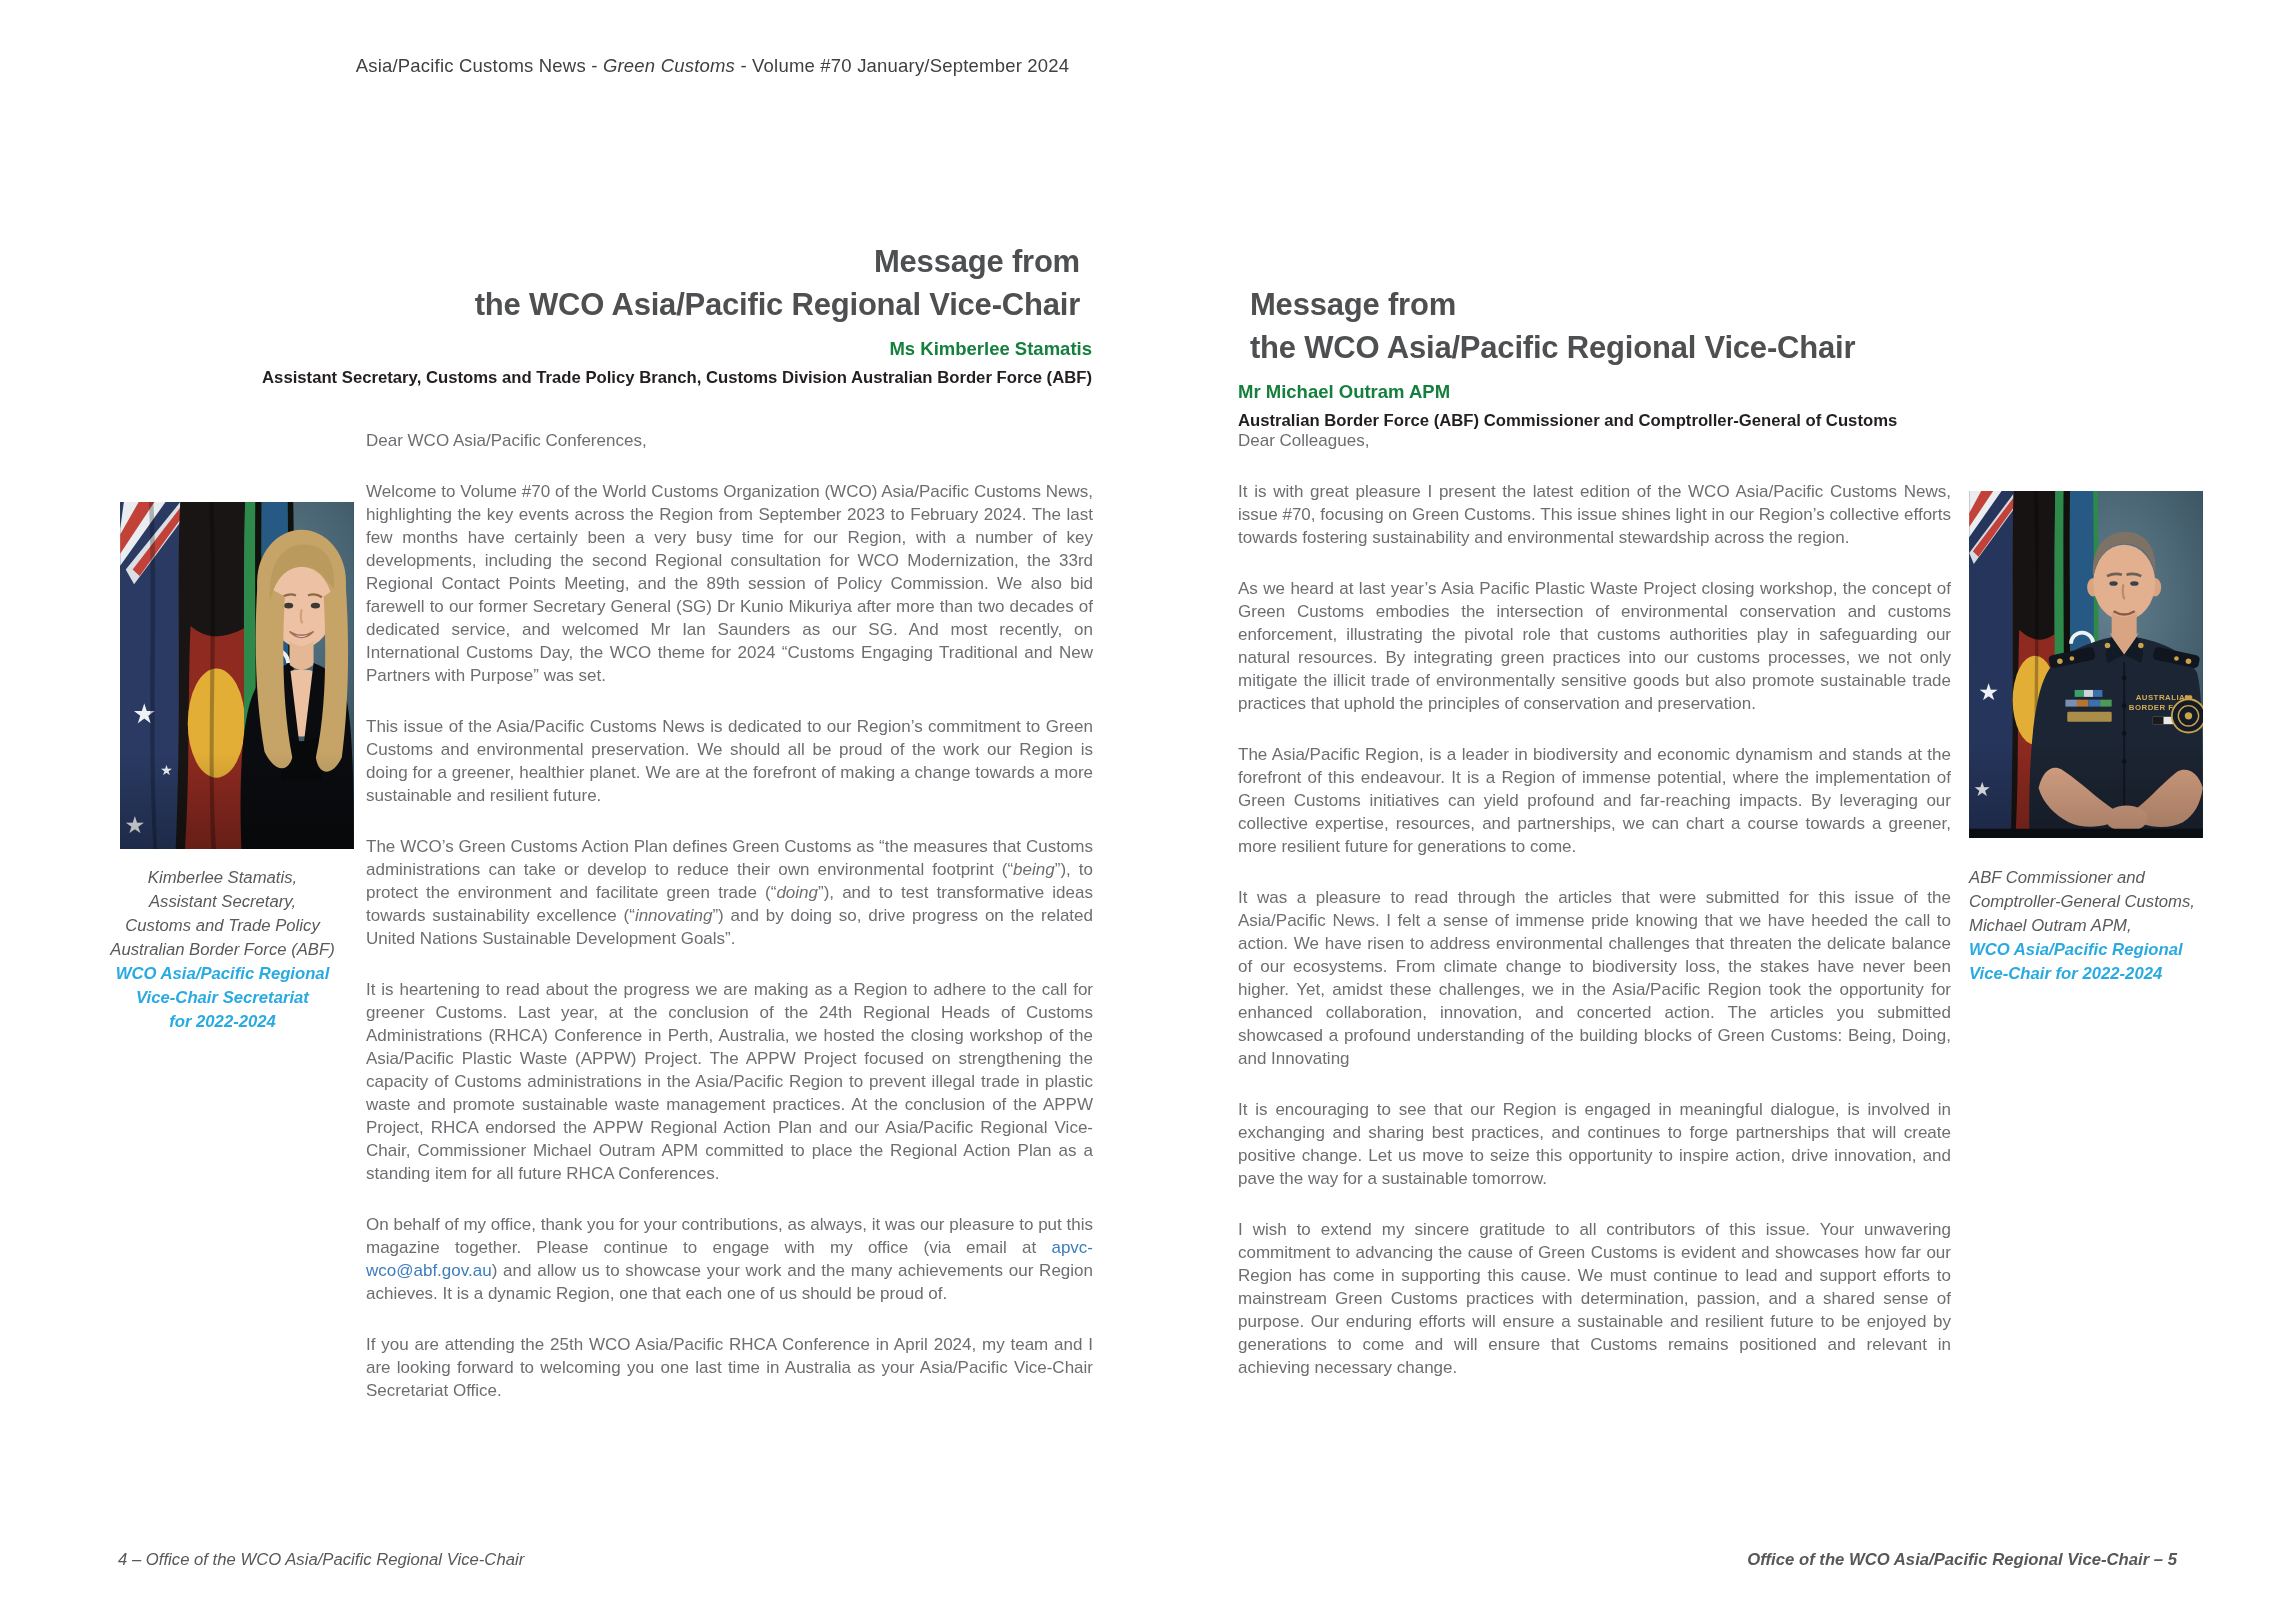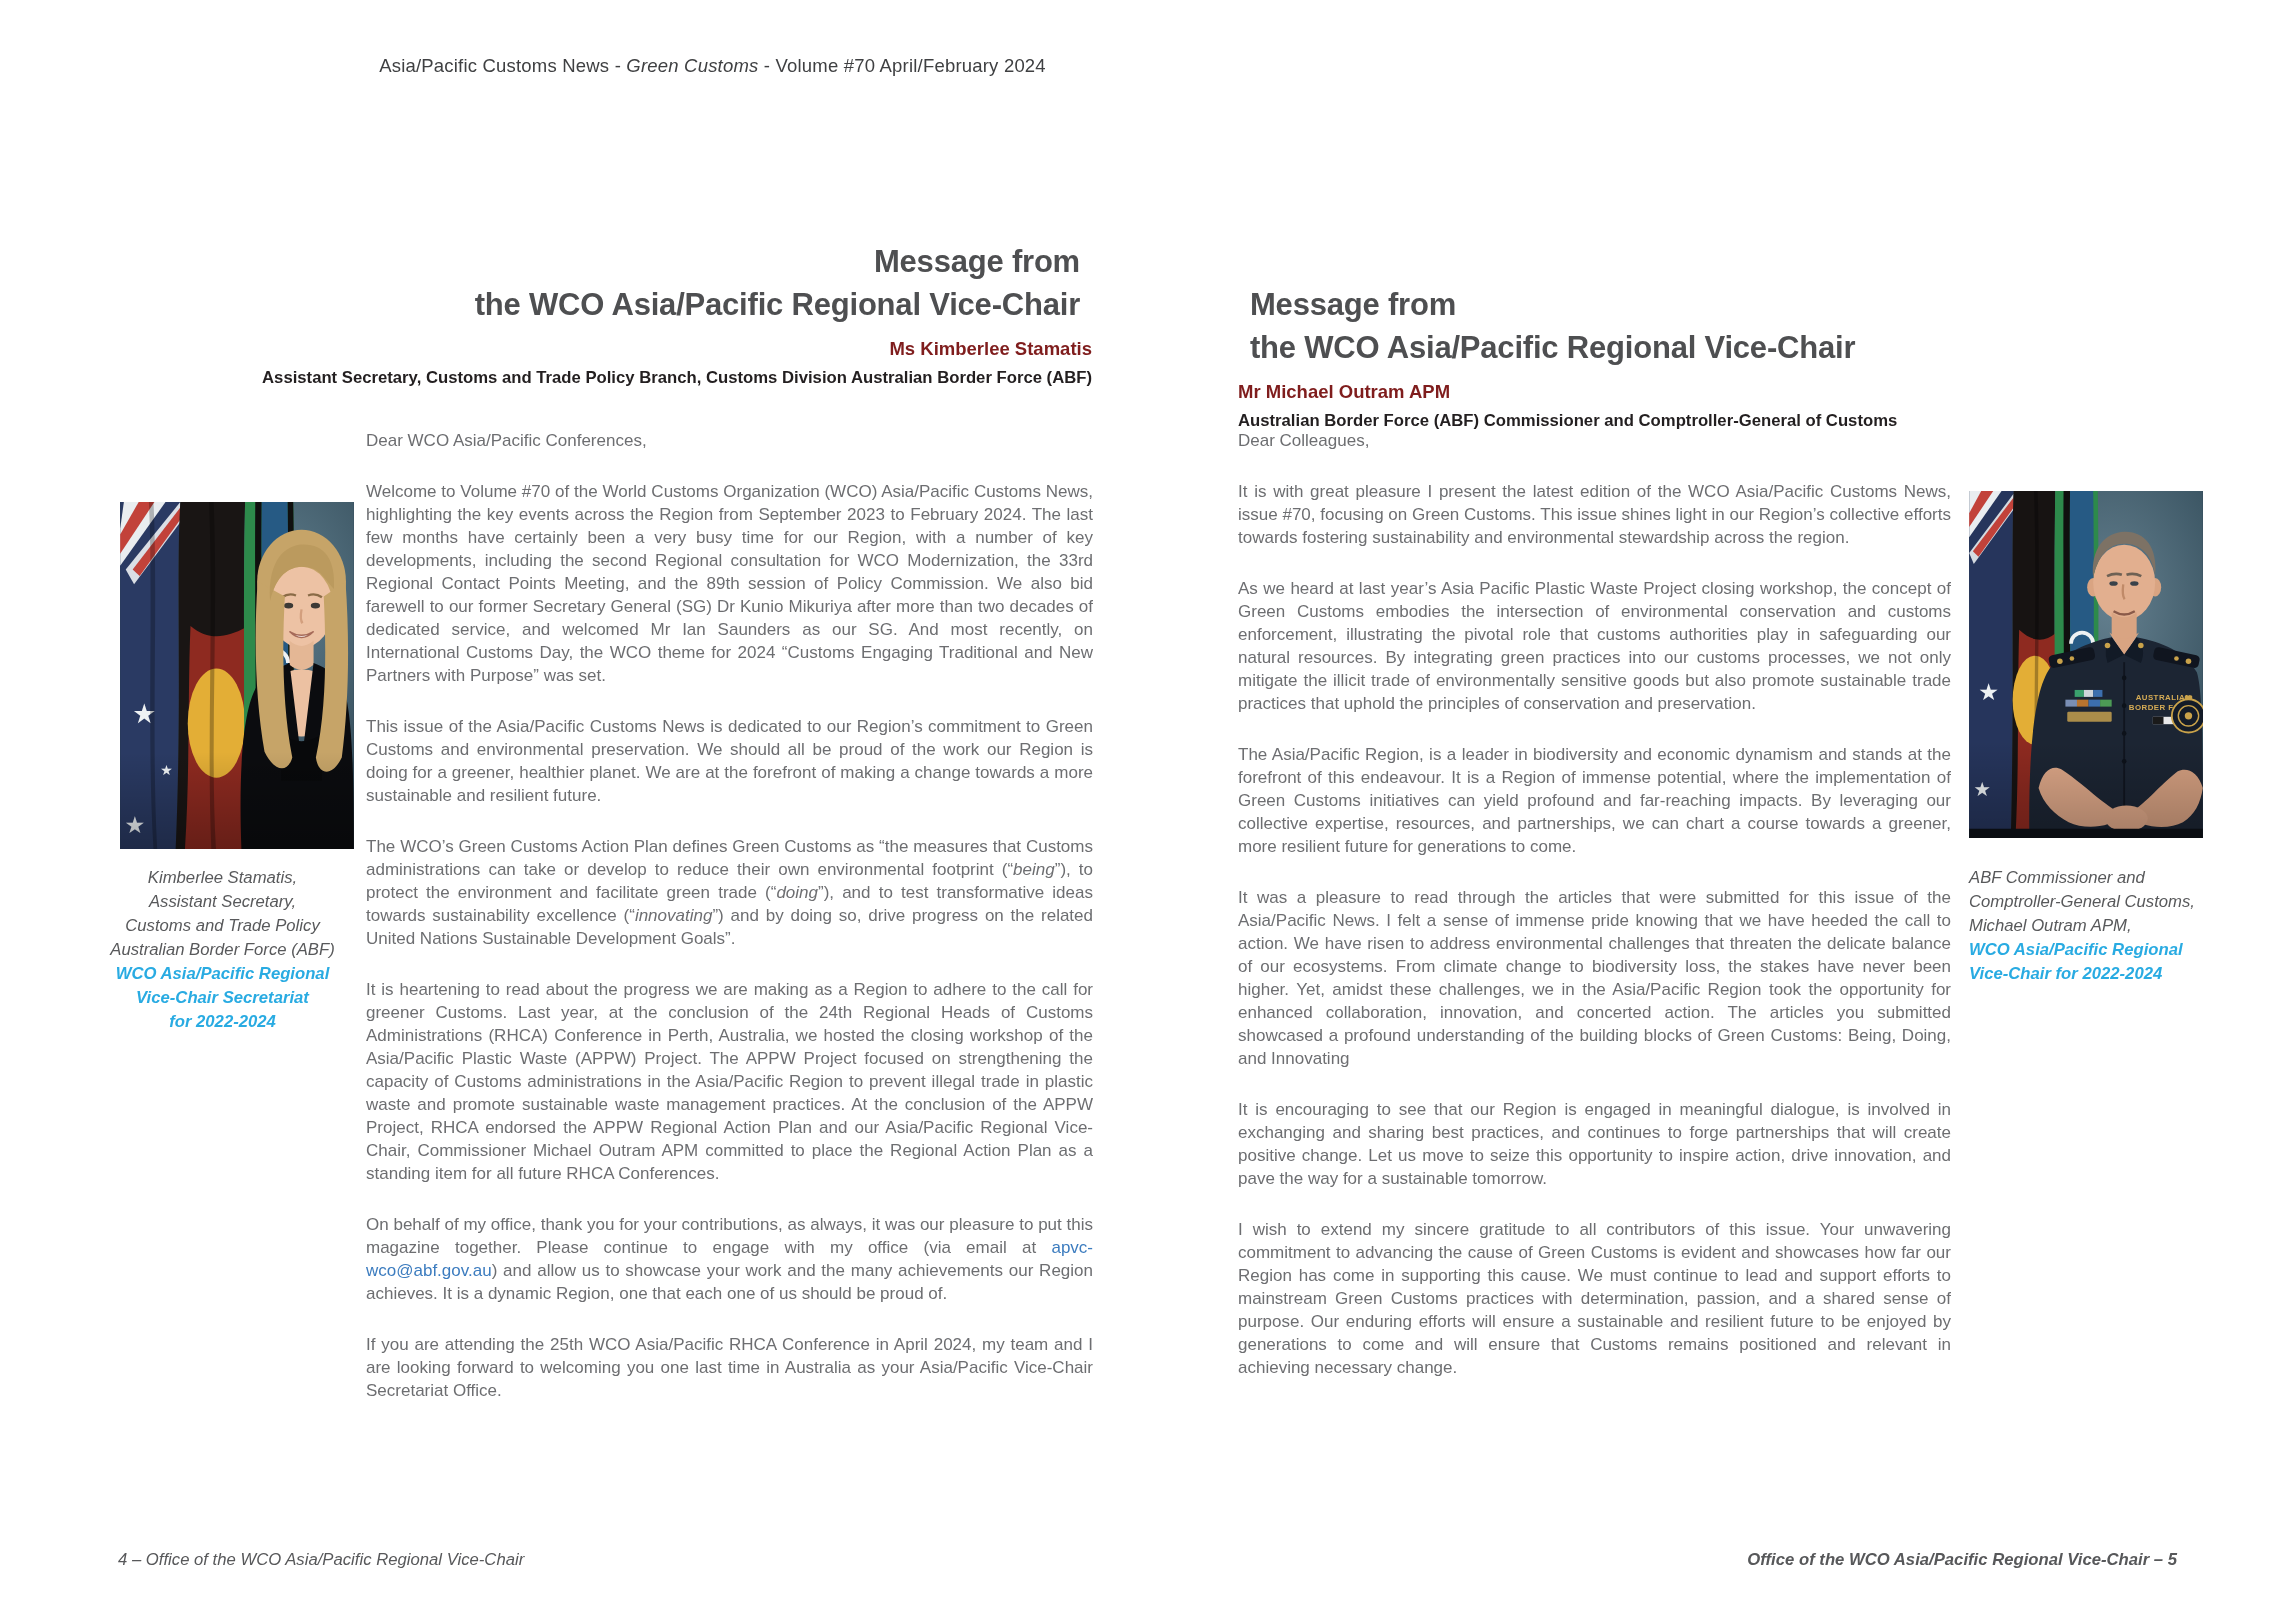--- a/index.html
+++ b/index.html
@@ -18,21 +18,21 @@
     position: absolute; left: 339px; top: 55px; width: 747px;
     text-align: center; font-size: 18.5px; color: #3F4042; letter-spacing: 0.2px;
   }
   .spread-header p { margin: 0; }
 
   .title-block { position: absolute; }
   .tb-left  { left: 139px;  top: 228px; width: 953px; text-align: right; }
   .tb-right { left: 1238px; top: 271px; width: 768px; text-align: left; }
   .headline { margin: 12px; font-size: 31px; line-height: 43px; font-weight: bold; color: #4E4F51; letter-spacing: -0.2px; }
   .hl { display: block; }
-  .author { font-size: 18.5px; line-height: 22px; font-weight: bold; color: #7f1d1d; margin: 12px 0 8px; }
+  .author { font-size: 18.5px; line-height: 22px; font-weight: bold; color: #15803d; margin: 12px 0 8px; }
   .role   { font-size: 16.7px; line-height: 20.4px; font-weight: bold; color: #231F20; margin: 3.7px 0 0; }
 
   .body-col {
     position: absolute; top: 429px;
     font-size: 17px; line-height: 23px; color: #6D6E71;
     text-align: justify;
   }
   .col-left  { left: 366px;  width: 727px; }
   .col-right { left: 1238px; width: 713px; }
   .body-col p { margin: 0 0 28px 0; }
@@ -51,21 +51,21 @@
   .folio { position: absolute; top: 1550px; margin: 0; font-size: 16.7px; font-style: italic; color: #57585A; }
   .folio-left  { left: 118px; }
   .folio-right { right: 118px; font-weight: bold; }
 </style>
 </head>
 <body>
 
 <div class="canvas">
 
   <header class="spread-header">
-    <p><span>Asia/Pacific Customs News - </span><span class="it">Green Customs</span><span> - Volume #70 April/February 2024</span></p>
+    <p><span>Asia/Pacific Customs News - </span><span class="it">Green Customs</span><span> - Volume #70 January/September 2024</span></p>
   </header>
 
   <section>
 
     <div class="title-block tb-left">
       <h1 class="headline">
         <span class="hl">Message from</span>
         <span class="hl">the WCO Asia/Pacific Regional Vice-Chair</span>
       </h1>
       <p class="author">Ms Kimberlee Stamatis</p>

